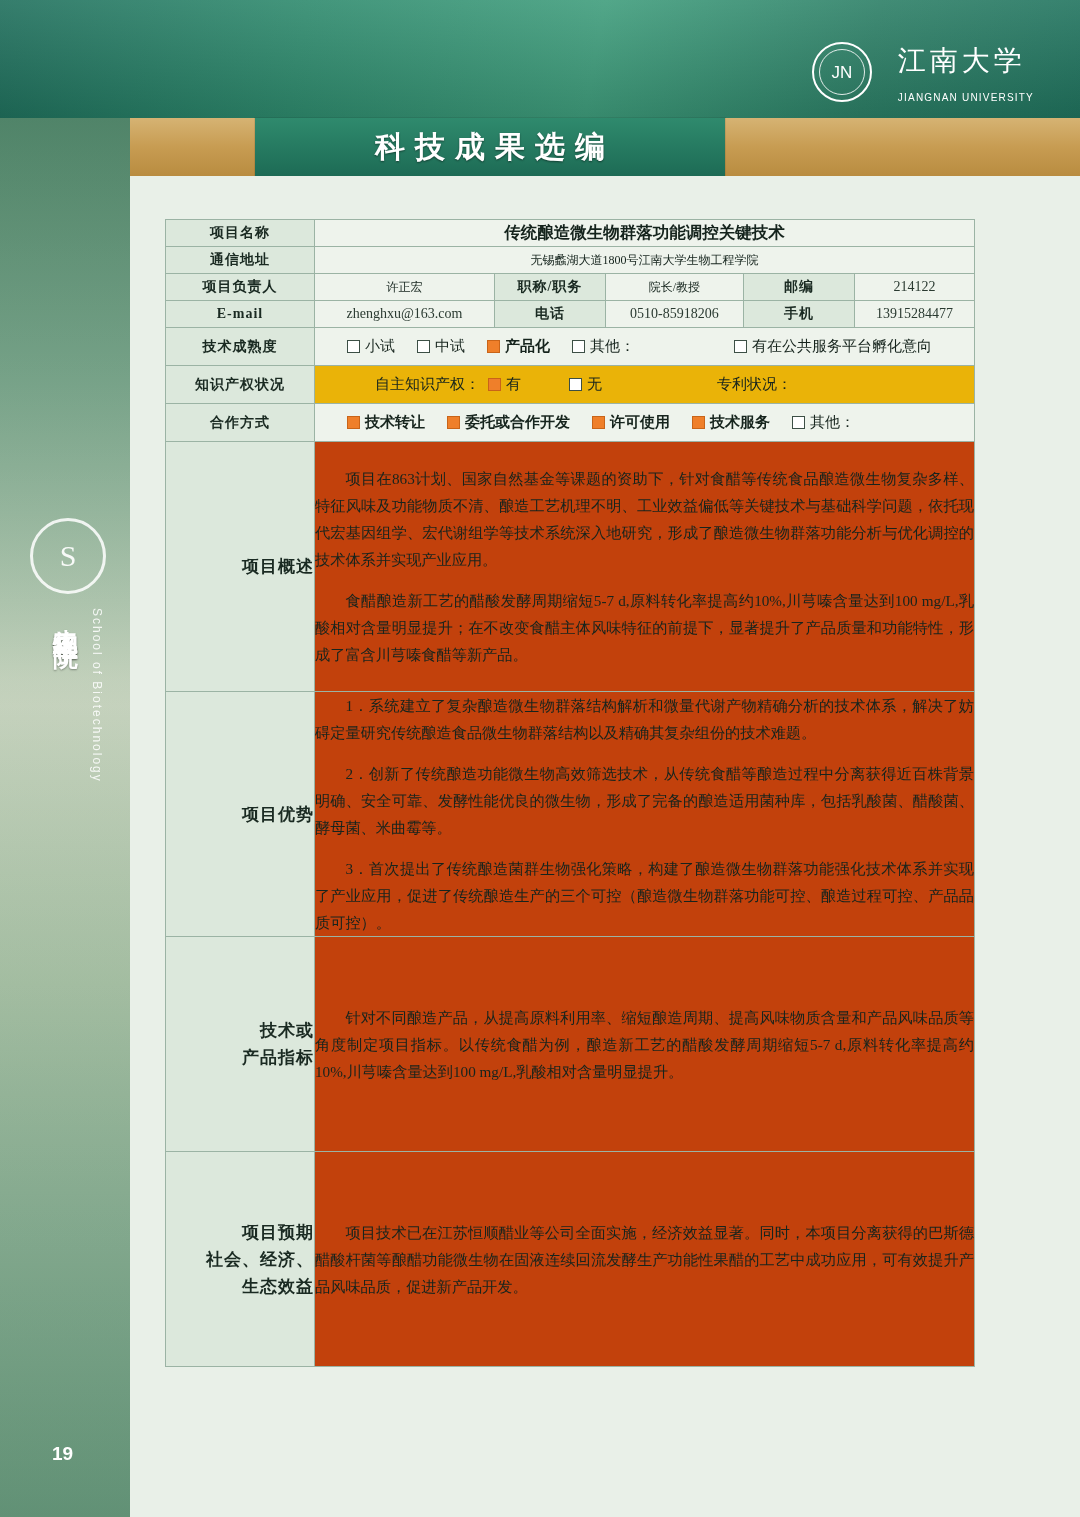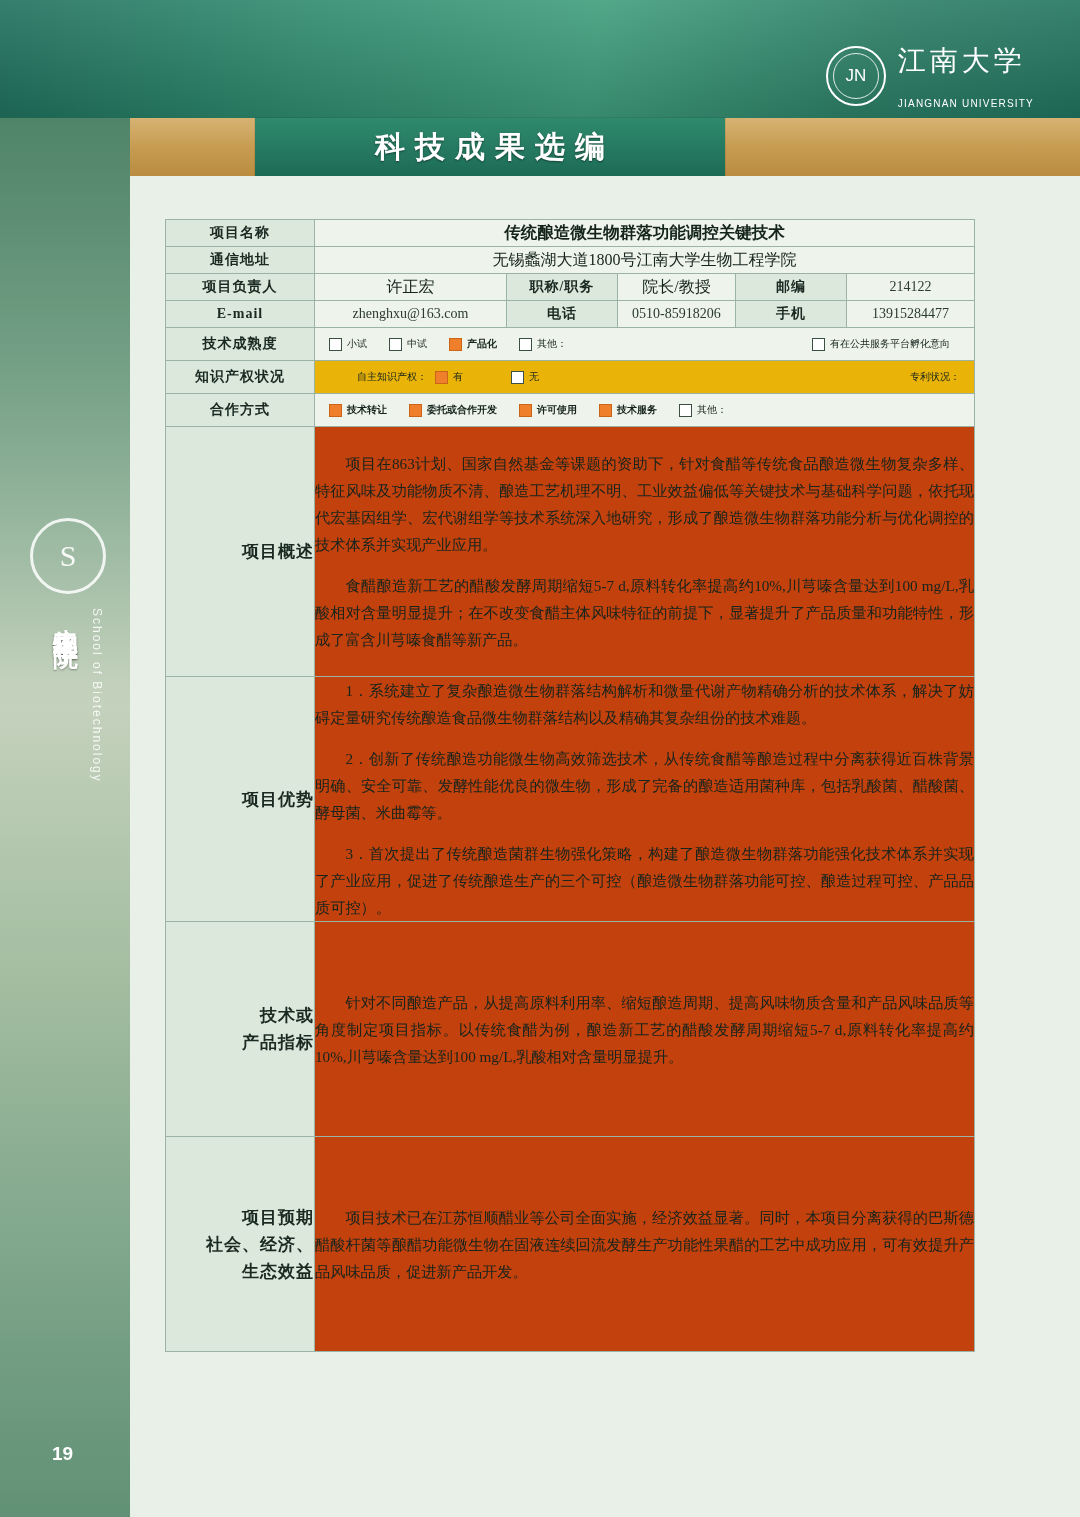--- a/index.html
+++ b/index.html
@@ -17,34 +17,34 @@
   
   .top-band{
     position:absolute;left:0;top:0;width:1080px;height:118px;
     background:linear-gradient(100deg,#1f6f5c 0%,#2e8a6d 28%,#3f9d7c 55%,#2c7f66 80%,#20735e 100%);
   }
   .top-band:after{
     content:"";position:absolute;left:0;top:0;width:1080px;height:118px;
     background:linear-gradient(180deg,rgba(255,255,255,.10),rgba(0,0,0,.12));
   }
   .logo-wrap{
-    position:absolute;right:46px;top:42px;display:flex;align-items:center;gap:12px;z-index:5;
+    position:absolute;right:46px;top:42px;display:flex;align-items:flex-start;gap:26px;z-index:5;
   }
   .logo-seal{
     width:56px;height:56px;border-radius:50%;
     border:2px solid #ffffff;position:relative;
     display:flex;align-items:center;justify-content:center;
   }
   .logo-seal:before{
     content:"";position:absolute;left:5px;top:5px;right:5px;bottom:5px;
     border:1px solid rgba(255,255,255,.85);border-radius:50%;
   }
   .logo-seal span{color:#fff;font-size:17px;line-height:1;}
   .logo-cn{color:#ffffff;font-family:"Liberation Serif","DejaVu Serif",serif;font-size:28px;letter-spacing:4px;}
-  .logo-en{color:#ffffff;font-size:10px;letter-spacing:1.2px;margin-top:18px;}
+  .logo-en{color:#ffffff;font-size:10px;letter-spacing:1.2px;margin-top:12px;}
   .logo-text{display:flex;flex-direction:column;align-items:flex-start;}
 
   
   .ribbon{
     position:absolute;left:0;top:118px;width:1080px;height:58px;
     background:linear-gradient(180deg,#d6b373 0%,#c79c52 50%,#b98c40 100%);
   }
   .ribbon-green{
     position:absolute;left:255px;top:118px;width:470px;height:58px;
     background:linear-gradient(180deg,#2f8a6d 0%,#1d6b55 100%);
@@ -114,28 +114,28 @@
     color:#1a2a22;
     letter-spacing:1px;
     width:148px;
     padding:9px 4px;
     line-height:26px;
   }
   .lbl-sub{width:110px;}
   .val{
     background:#eef3ec;
     text-align:center;
-    font-size:16px;
+    font-size:12px;
     color:#14231c;
     padding:9px 8px;
   }
   .val-strong{font-weight:bold;font-size:16.5px;}
   .val-small{font-size:14px;color:#2a3a31;}
   .chk-line{
-    display:flex;align-items:center;padding:9px 14px;font-size:10px;
+    display:flex;align-items:center;padding:9px 32px;font-size:15px;
     font-family:"Liberation Serif","DejaVu Serif",serif;color:#16241d;
   }
   .box{
     width:11px;height:11px;border:1px solid #3c4f45;display:inline-block;
     margin-right:5px;background:#ffffff;flex:0 0 auto;
   }
   .box.on{background:#ef7f2a;border-color:#c96418;}
   .opt{display:flex;align-items:center;margin-right:22px;white-space:nowrap;}
   .opt.bold{font-weight:bold;}
   .spacer{flex:1 1 auto;}
@@ -256,21 +256,21 @@
             <span style="margin-left:28px;margin-right:8px;">自主知识产权：</span>
             <span class="opt">
               <span class="box on"></span>
               <span>有</span>
             </span>
             <span class="opt" style="margin-left:26px;">
               <span class="box"></span>
               <span>无</span>
             </span>
             <span class="spacer"></span>
-            <span style="text-align:center;">专利状况：</span>
+            <span style="margin-right:150px;text-align:center;">专利状况：</span>
           </div>
         </td>
       </tr>
 
       <tr>
         <td class="lbl">合作方式</td>
         <td colspan="5" style="background:#eef3ec;">
           <div class="chk-line">
             <span class="opt bold">
               <span class="box on"></span>

